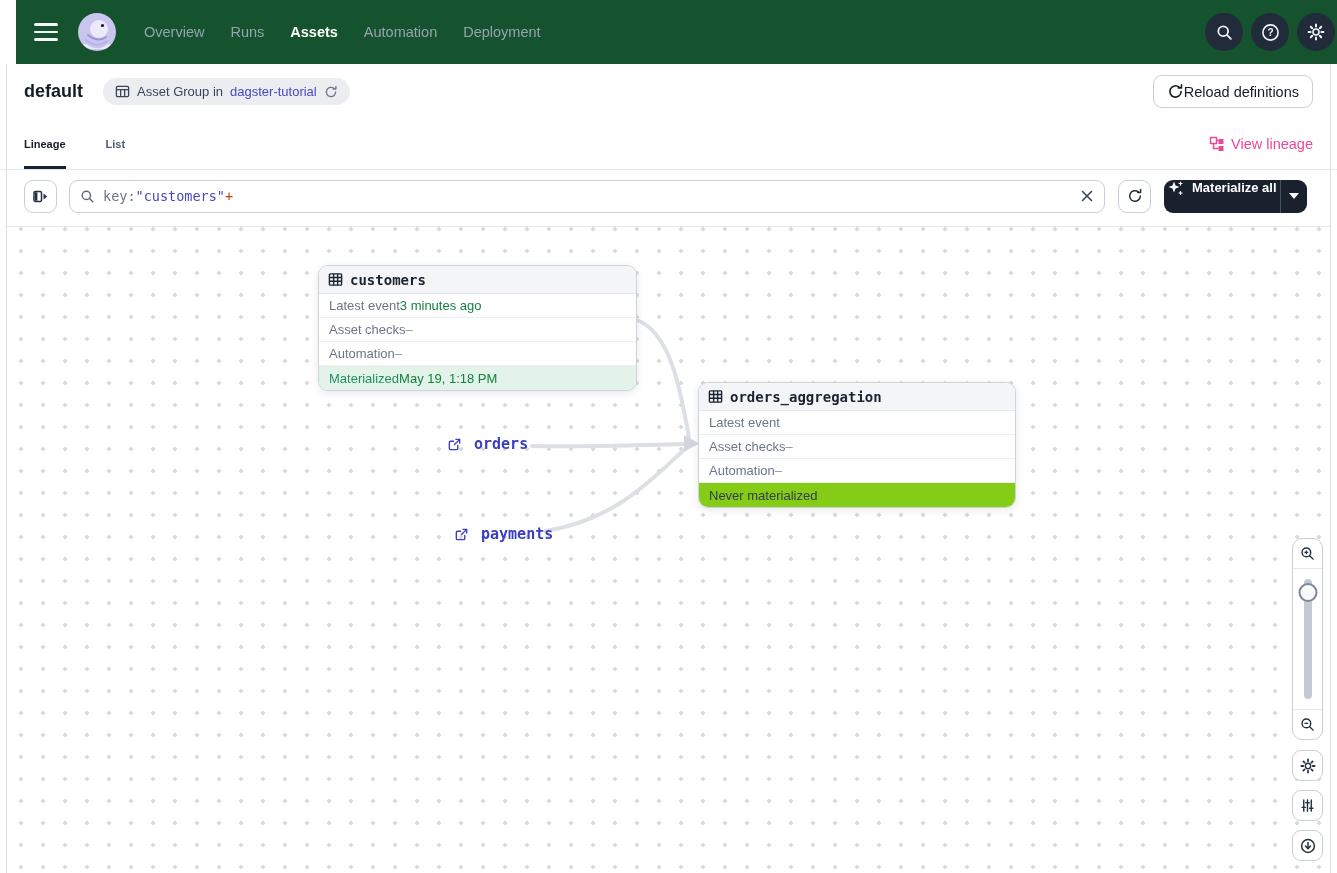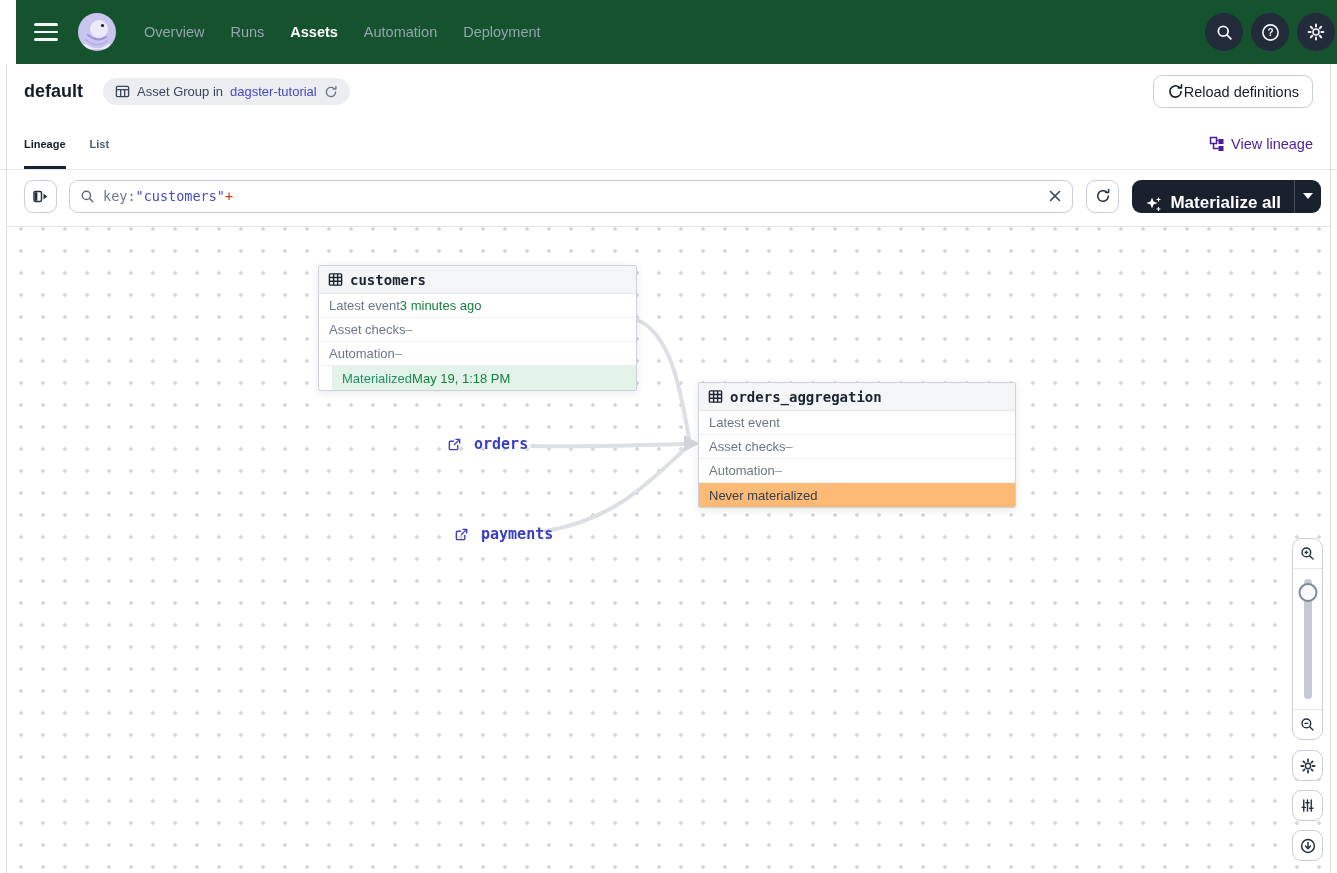--- a/index.html
+++ b/index.html
@@ -39,25 +39,25 @@
   .header-spacer { flex:1; }
   .reload-btn {
     height:33px; border:1px solid #c9cfd8; background:#fff; border-radius:9px;
     display:flex; align-items:center; gap:0; padding:0 13px; font-size:14.5px; color:#141c28;
     cursor:pointer; font-family:inherit;
   }
 
   
   .tabsrow { position:absolute; left:0; top:119px; width:1337px; height:50px; display:flex; align-items:center; padding:0 24px; }
   .tab { position:relative; height:50px; display:flex; align-items:center; font-size:11px; cursor:pointer; background:none; border:none; font-family:inherit; }
-  .tab + .tab { margin-left:24px; }
+  .tab + .tab { margin-left:40px; }
   .tab.active { color:#141c28; font-weight:700; }
   .tab.active::after { content:""; position:absolute; left:0; right:0; bottom:0; height:3px; background:#182233; }
   .tab.inactive { color:#4d5d74; font-weight:600; }
-  .view-lineage { margin-left:auto; display:flex; align-items:center; gap:6px; color:#4c1d95; font-size:14.5px; cursor:pointer; background:none; border:none; font-family:inherit; }
+  .view-lineage { margin-left:auto; display:flex; align-items:center; gap:6px; color:#ec4899; font-size:14.5px; cursor:pointer; background:none; border:none; font-family:inherit; }
   .divider-h { position:absolute; left:0; width:1337px; height:1px; background:#e4e7ec; }
 
   
   .graph-toolbar { position:absolute; left:0; top:170px; width:1337px; height:52px; display:flex; align-items:center; padding:0 16px 0 24px; }
   .sq-btn {
     width:33px; height:33px; border:1px solid #c9cfd8; border-radius:9px; background:#fff; cursor:pointer;
     display:flex; align-items:center; justify-content:center; color:#242f3f; flex:0 0 auto;
   }
   .searchbox {
     margin-left:12px; flex:1; height:33px; border:1px solid #c9cfd8; border-radius:9px; background:#fff;
@@ -66,53 +66,53 @@
   .searchbox .q { font-size:13.5px; letter-spacing:0; }
   .q-key { color:#6b7686; }
   .q-val { color:#4549c0; }
   .q-op { color:#c2410c; }
   .search-clear { margin-left:auto; background:none; border:none; color:#3a4658; cursor:pointer; display:flex; align-items:center; }
   .refresh-btn { margin-left:13px; }
   .materialize {
     margin-left:13px; height:33px; background:#19202e; border-radius:9px; display:flex; align-items:stretch;
     color:#fff; overflow:hidden; flex:0 0 auto;
   }
-  .materialize .main { display:flex; align-items:flex-end; gap:8px; padding:0 13px; font-size:17px; font-weight:600; background:none; border:none; color:#fff; cursor:pointer; font-family:inherit; }
+  .materialize .main { display:flex; align-items:flex-start; gap:8px; padding:0 3px; font-size:13px; font-weight:600; background:none; border:none; color:#fff; cursor:pointer; font-family:inherit; }
   .materialize .caret { width:27px; display:flex; align-items:center; justify-content:center; border:none; border-left:1px solid rgba(255,255,255,.22); background:none; color:#fff; cursor:pointer; }
 
   
   .canvas {
     position:absolute; left:7px; top:227px; width:1323px; height:646px;
     background-image:radial-gradient(circle, #d8dade 1.6px, transparent 1.9px);
     background-size:22px 22px; background-position:3px 13px; background-color:#fff;
   }
   .edge-left { position:absolute; left:6px; top:64px; bottom:0; width:1px; background:#d9dce1; }
   .edge-right { position:absolute; left:1330px; top:64px; bottom:0; width:1px; background:#d9dce1; }
 
   .edges { position:absolute; left:0; top:0; width:1337px; height:873px; pointer-events:none; }
 
   
   .asset-node {
-    position:absolute; width:319px; background:#fff; border:1px solid #ced3db; border-radius:2px;
+    position:absolute; width:319px; background:#fff; border:1px solid #ced3db; border-radius:10px;
     box-shadow:0 2px 8px rgba(20,30,50,.10); cursor:pointer; overflow:hidden;
   }
   .asset-node .hdr {
     height:28px; background:#f4f5f7; border-bottom:1px solid #e4e7ec;
     display:flex; align-items:center; gap:7px; padding:0 9px;
     font-size:14px; font-weight:700; color:#1b2432;
   }
   .asset-node .row {
     height:24px; display:flex; align-items:center; justify-content:flex-start;
     padding:0 10px; font-size:13px; color:#6b7686; border-bottom:1px solid #edeff2;
   }
   .asset-node .row:last-child { border-bottom:none; }
   .asset-node .row .val { color:#8b95a4; }
   .asset-node .row .val.link { color:#15803d; }
-  .row.materialized { background:#e3f3e9; color:#1f9160;margin-left:13px; }
-  .row.never { background:#fdba74; color:#323d4e; }
+  .row.materialized { background:#e3f3e9; color:#1f9160; }
+  .row.never { background:#84cc16; color:#323d4e; }
 
   .ext-asset {
     position:absolute; display:flex; align-items:center; gap:12px; color:#3a3fc2;
     font-size:15px; font-weight:700; cursor:pointer; background:none; border:none;
   }
 
   
   .zoom-pill {
     position:absolute; left:1292px; top:538px; width:31px; height:202px;
     background:#fff; border:1px solid #c9cfd8; border-radius:10px; display:flex; flex-direction:column;

